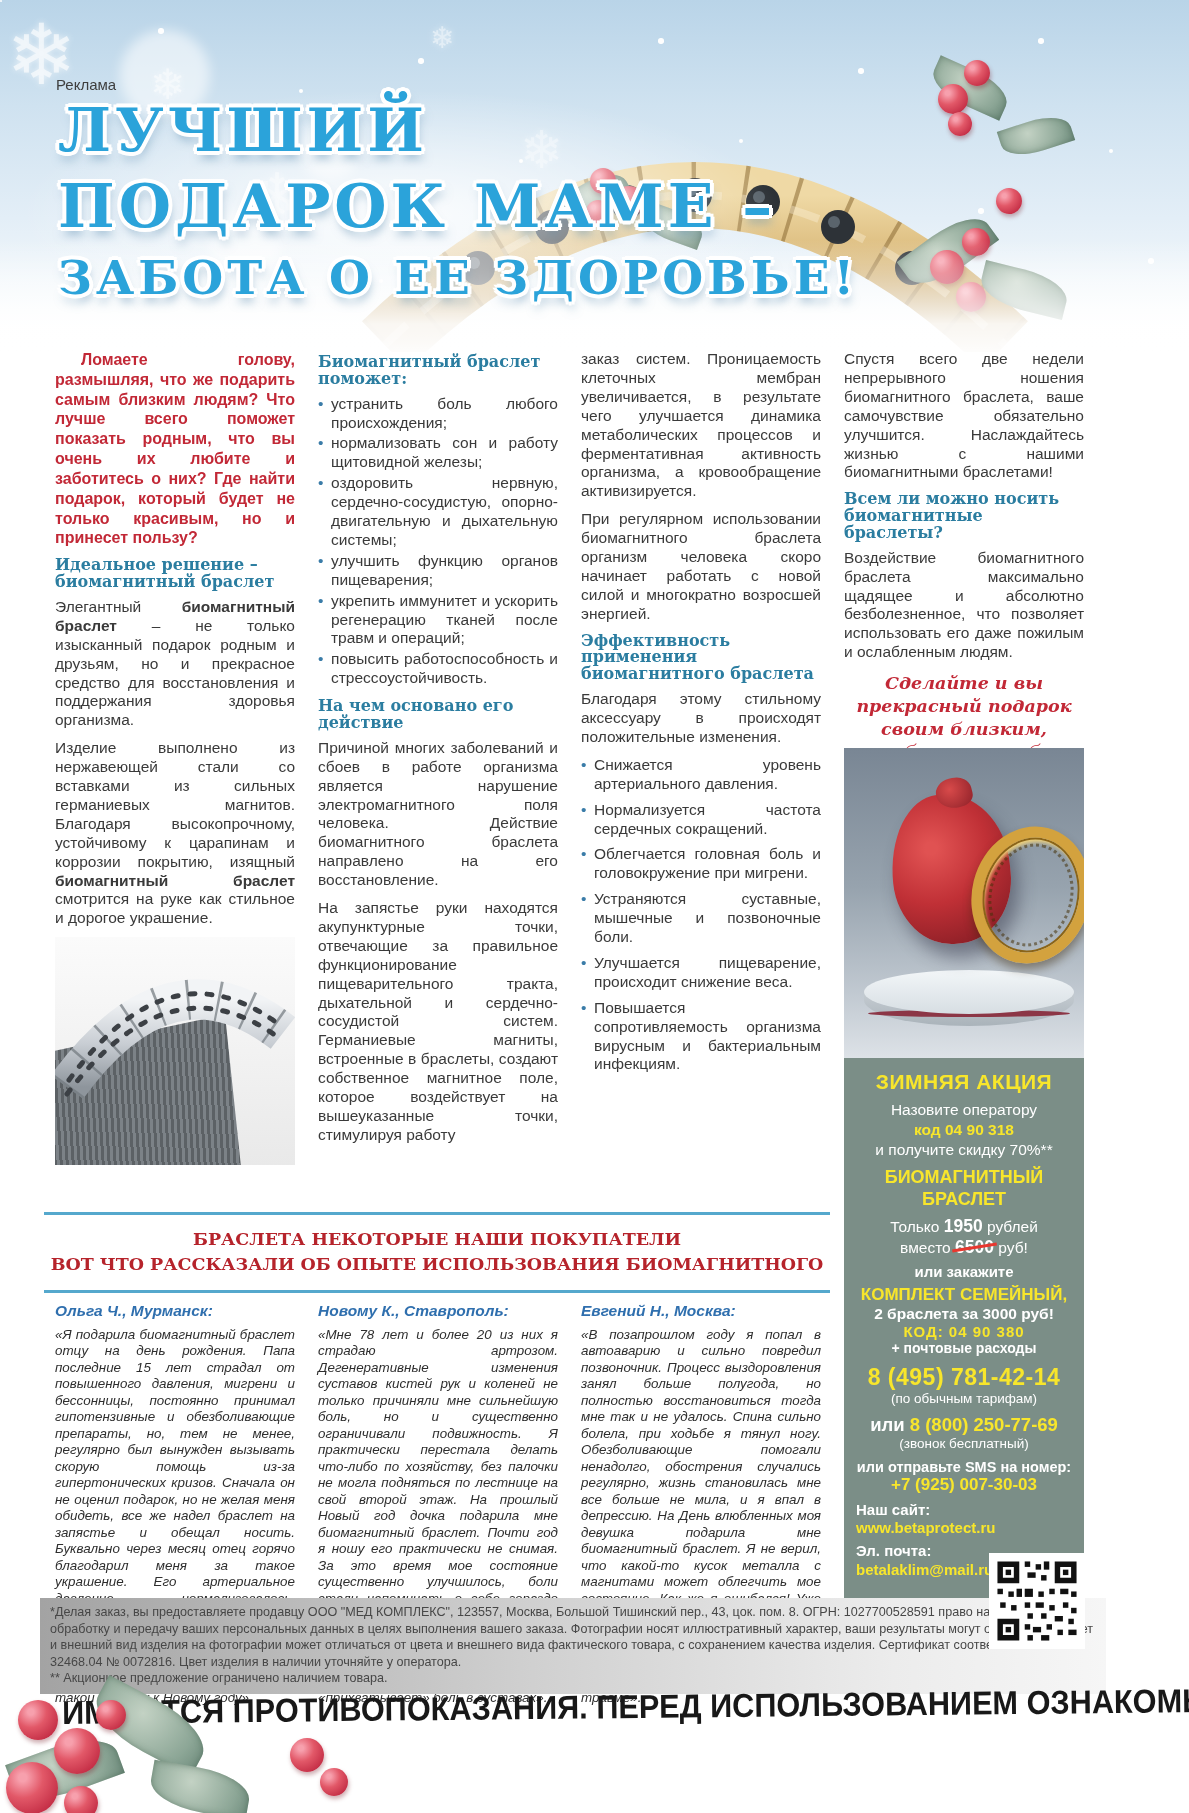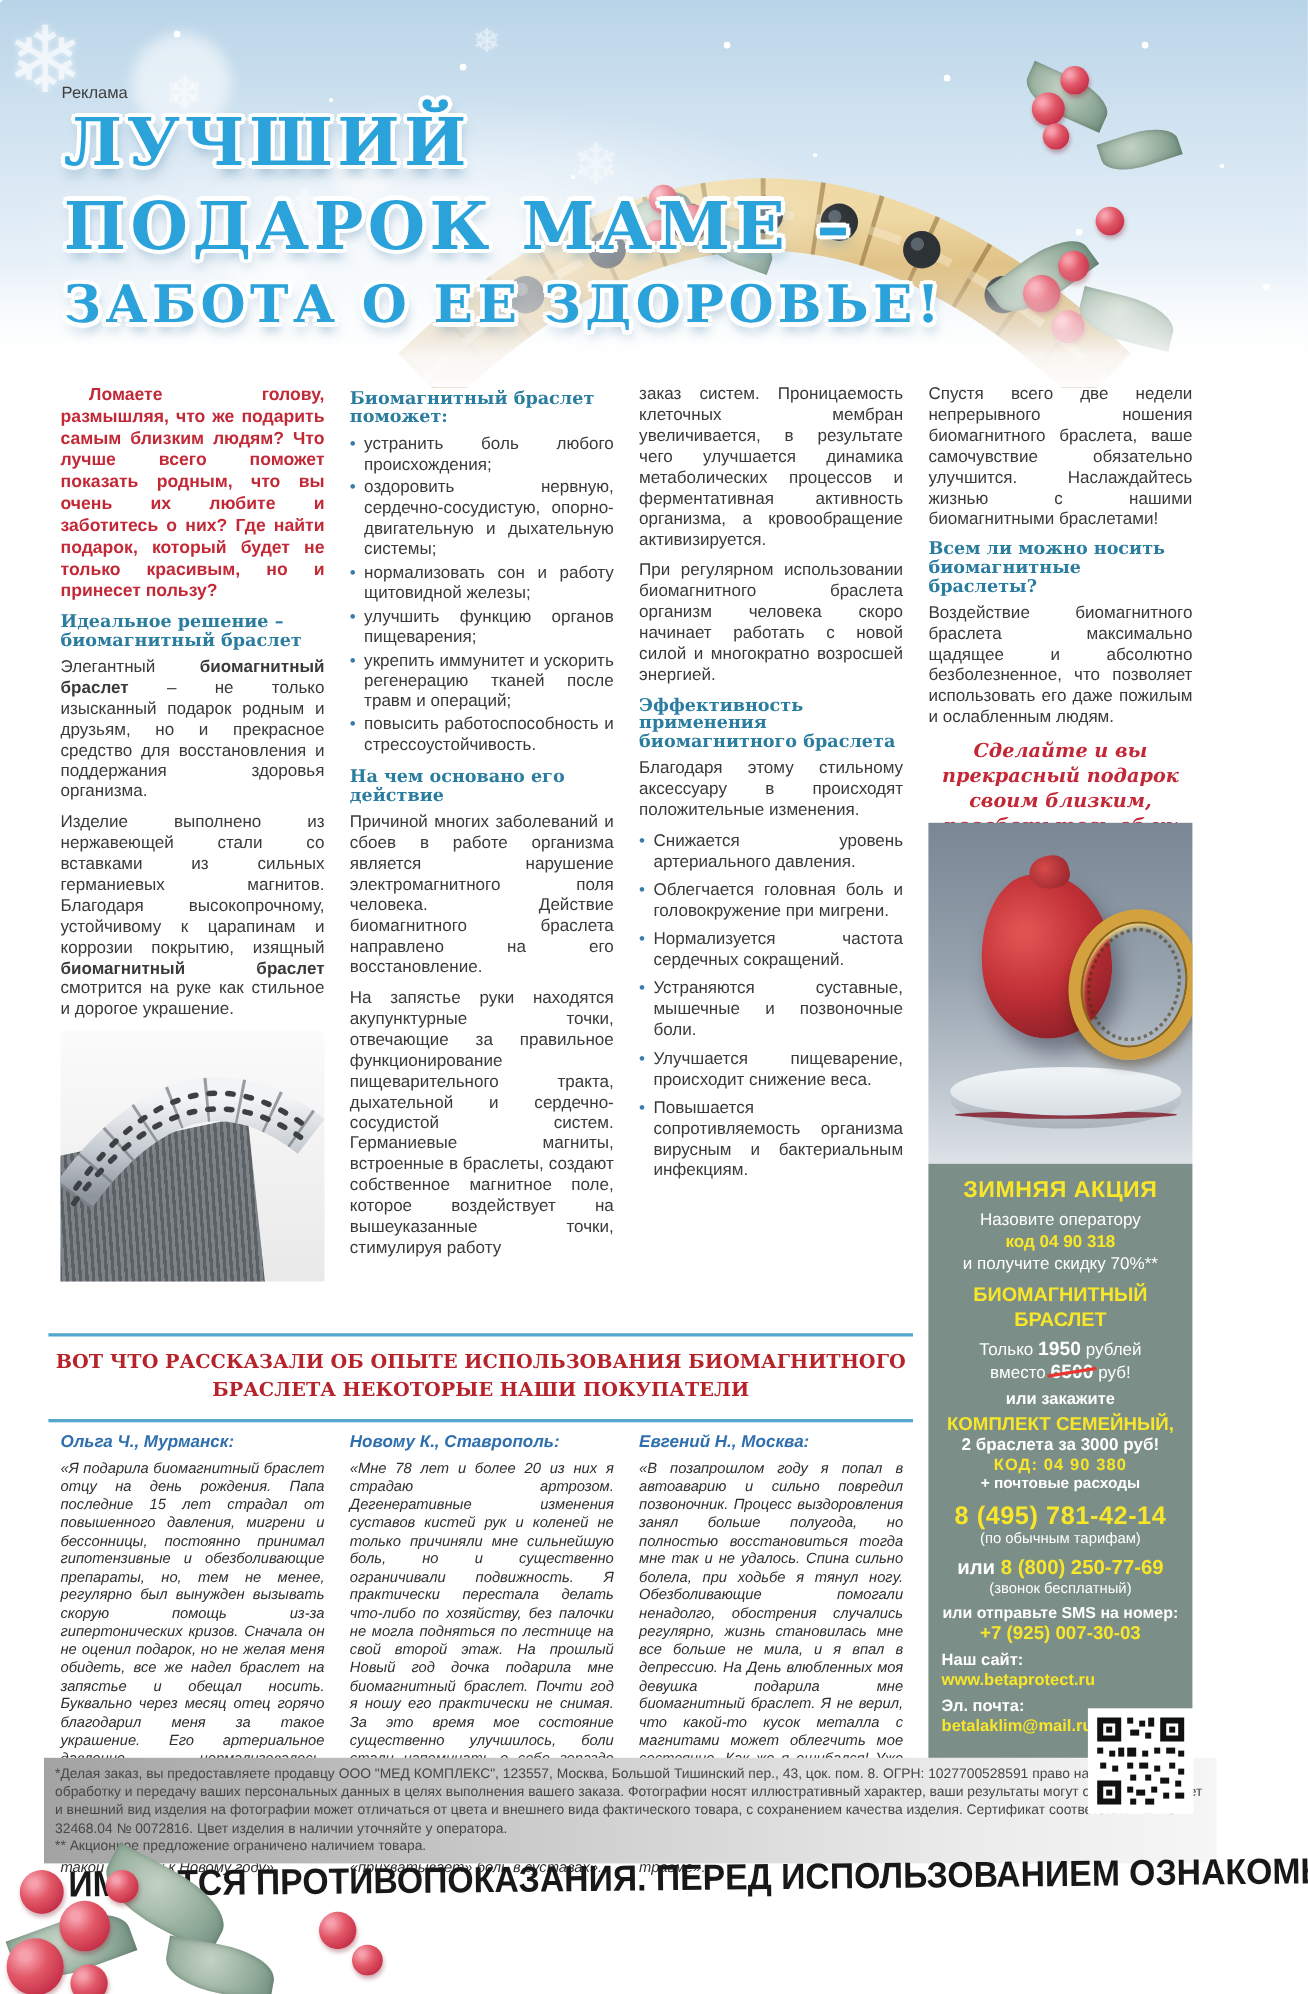--- a/index.html
+++ b/index.html
@@ -219,40 +219,40 @@
       <path d="M 14 143 Q 115 4 226 89" fill="none" stroke="#3c4045" stroke-width="5" stroke-dasharray="5 12" stroke-linecap="round"></path>
       <path d="M 12 157 Q 117 18 228 104" fill="none" stroke="#3c4045" stroke-width="5" stroke-dasharray="5 12" stroke-linecap="round"></path>
     </svg>
   </div>
 </div>
 
 <div class="col" id="col2">
   <h3 class="teal">Биомагнитный браслет поможет:</h3>
   <ul class="blist">
     <li>устранить боль любого происхождения;</li>
+    <li>нормализовать сон и работу щитовидной железы;</li>
     <li>оздоровить нервную, сердечно-сосудистую, опорно-двигательную и дыхательную системы;</li>
-    <li>нормализовать сон и работу щитовидной железы;</li>
     <li>улучшить функцию органов пищеварения;</li>
     <li>укрепить иммунитет и ускорить регенерацию тканей после травм и операций;</li>
     <li>повысить работоспособность и стрессоустойчивость.</li>
   </ul>
   <h3 class="teal">На чем основано его действие</h3>
   <p>Причиной многих заболеваний и сбоев в работе организма является нарушение электромагнитного поля человека. Действие биомагнитного браслета направлено на его восстановление.</p>
   <p>На запястье руки находятся акупунктурные точки, отвечающие за правильное функционирование пищеварительного тракта, дыхательной и сердечно-сосудистой систем. Германиевые магниты, встроенные в браслеты, создают собственное магнитное поле, которое воздействует на вышеуказанные точки, стимулируя работу</p>
 </div>
 
 <div class="col" id="col3">
   <p>заказ систем. Проницаемость клеточных мембран увеличивается, в результате чего улучшается динамика метаболических процессов и ферментативная активность организма, а кровообращение активизируется.</p>
   <p>При регулярном использовании биомагнитного браслета организм человека скоро начинает работать с новой силой  и многократно возросшей энергией.</p>
   <h3 class="teal">Эффективность применения биомагнитного браслета</h3>
   <p>Благодаря этому стильному аксессуару в происходят положительные изменения.</p>
   <ul class="blist spaced">
     <li>Снижается уровень артериального давления.</li>
+    <li>Нормализуется частота сердечных сокращений.</li>
     <li>Облегчается головная боль и головокружение при мигрени.</li>
-    <li>Нормализуется частота сердечных сокращений.</li>
     <li>Устраняются суставные, мышечные и позвоночные боли.</li>
     <li>Улучшается пищеварение, происходит снижение веса.</li>
     <li>Повышается сопротивляемость организма вирусным и бактериальным инфекциям.</li>
   </ul>
 </div>
 
 <div class="col" id="col4">
   <p>Спустя всего две недели непрерывного ношения биомагнитного браслета, ваше самочувствие обязательно улучшится. Наслаждайтесь жизнью с нашими биомагнитными браслетами!</p>
   <h3 class="teal">Всем ли можно носить биомагнитные браслеты?</h3>
   <p>Воздействие биомагнитного браслета максимально щадящее и абсолютно безболезненное, что позволяет использовать его даже пожилым и ослабленным людям.</p>
@@ -335,22 +335,22 @@
         <rect x="20" y="25" width="2" height="2"></rect>
       <rect x="24" y="27" width="2" height="2"></rect>
         <rect x="28" y="27" width="3" height="2"></rect>
         <rect x="13" y="29" width="2" height="2"></rect>
       <rect x="18" y="29" width="3" height="2"></rect>
     </g>
   </svg>
 </div>
 
 <div id="testi-header">
+  <div>БРАСЛЕТА  НЕКОТОРЫЕ НАШИ ПОКУПАТЕЛИ</div>
   <div>ВОТ ЧТО РАССКАЗАЛИ ОБ ОПЫТЕ ИСПОЛЬЗОВАНИЯ БИОМАГНИТНОГО</div>
-  <div>БРАСЛЕТА  НЕКОТОРЫЕ НАШИ ПОКУПАТЕЛИ</div>
 </div>
 
 <div class="t-col" id="t1">
   <div class="t-name">Ольга Ч., Мурманск:</div>
   <div class="t-text">«Я подарила биомагнитный браслет отцу на день рождения. Папа последние 15 лет страдал от повышенного давления, мигрени и бессонницы, постоянно принимал гипотензивные и обезболивающие препараты, но, тем не менее, регулярно был вынужден вызывать скорую помощь из-за гипертонических кризов. Сначала он не оценил подарок, но не желая меня обидеть, все же надел браслет на запястье и обещал носить. Буквально через месяц отец горячо благодарил меня за такое украшение. Его артериальное давление нормализовалось, прекратились приступы головных болей и головокружения, нормализовался сон. Видя прекрасный результат отца, теперь и мама требует для себя такой подарок к Новому году».</div>
 </div>
 <div class="t-col" id="t2">
   <div class="t-name">Новому К., Ставрополь:</div>
   <div class="t-text">«Мне 78 лет и более 20 из них я страдаю артрозом. Дегенеративные изменения суставов кистей рук и коленей не только причиняли мне сильнейшую боль, но и существенно ограничивали подвижность. Я практически перестала делать что-либо по хозяйству, без палочки не могла подняться по лестнице на свой второй этаж. На прошлый Новый год дочка подарила мне биомагнитный браслет. Почти год я ношу его практически не снимая. За это время мое состояние существенно улучшилось, боли стали напоминать о себе гораздо реже и слабее. Какое же это счастье – жить и двигаться без боли! А все мои приятельницы и соседки регулярно просят у меня браслет на пару деньков, когда их «прихватывает» боль в суставах».</div>
 </div>

